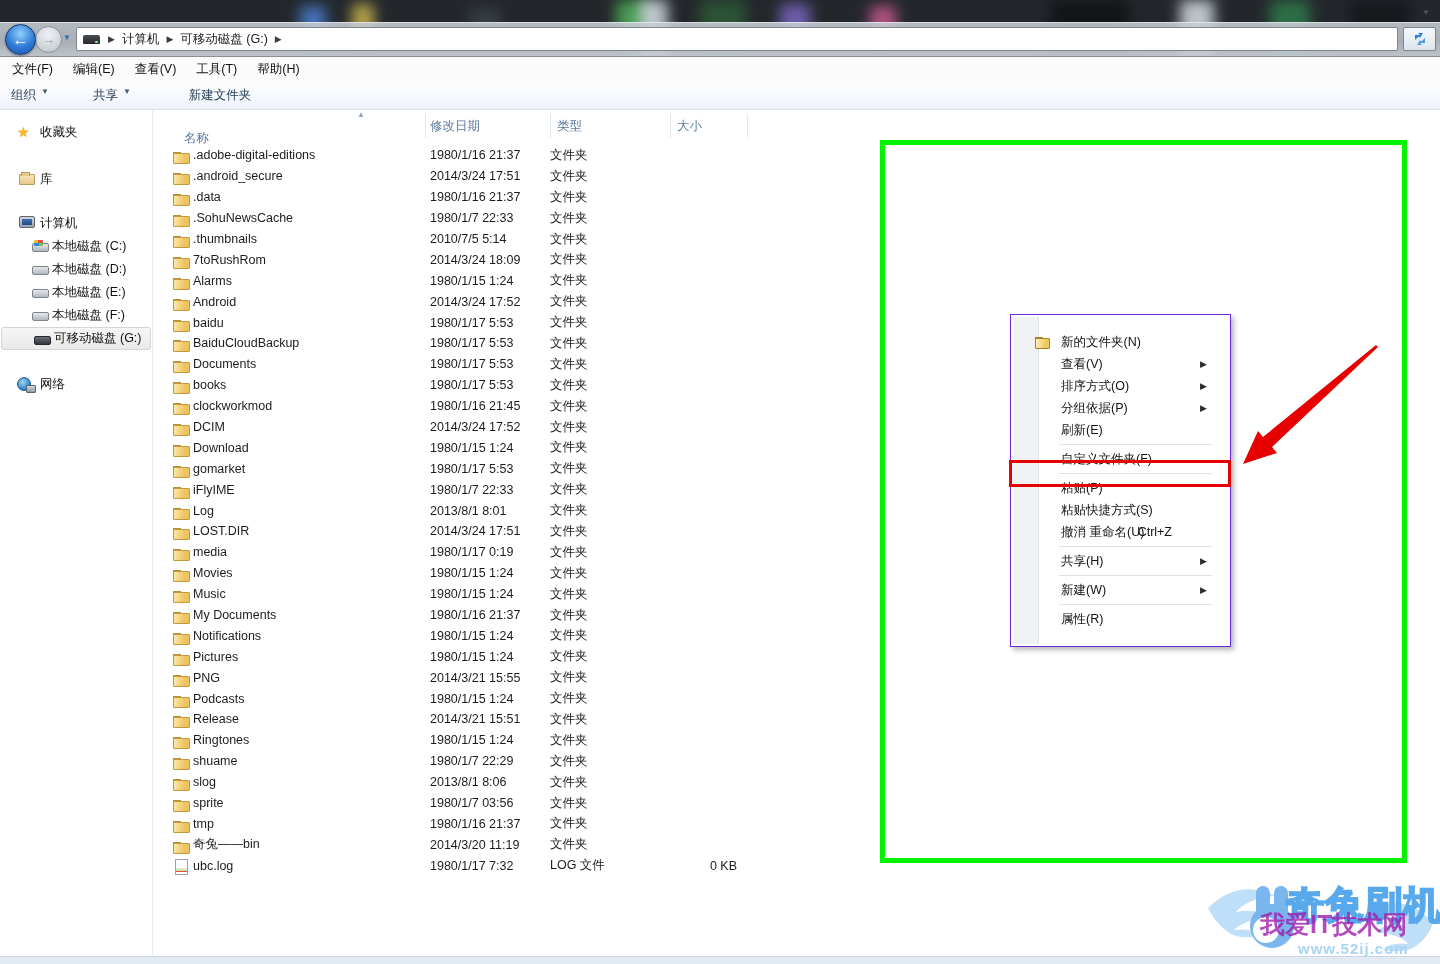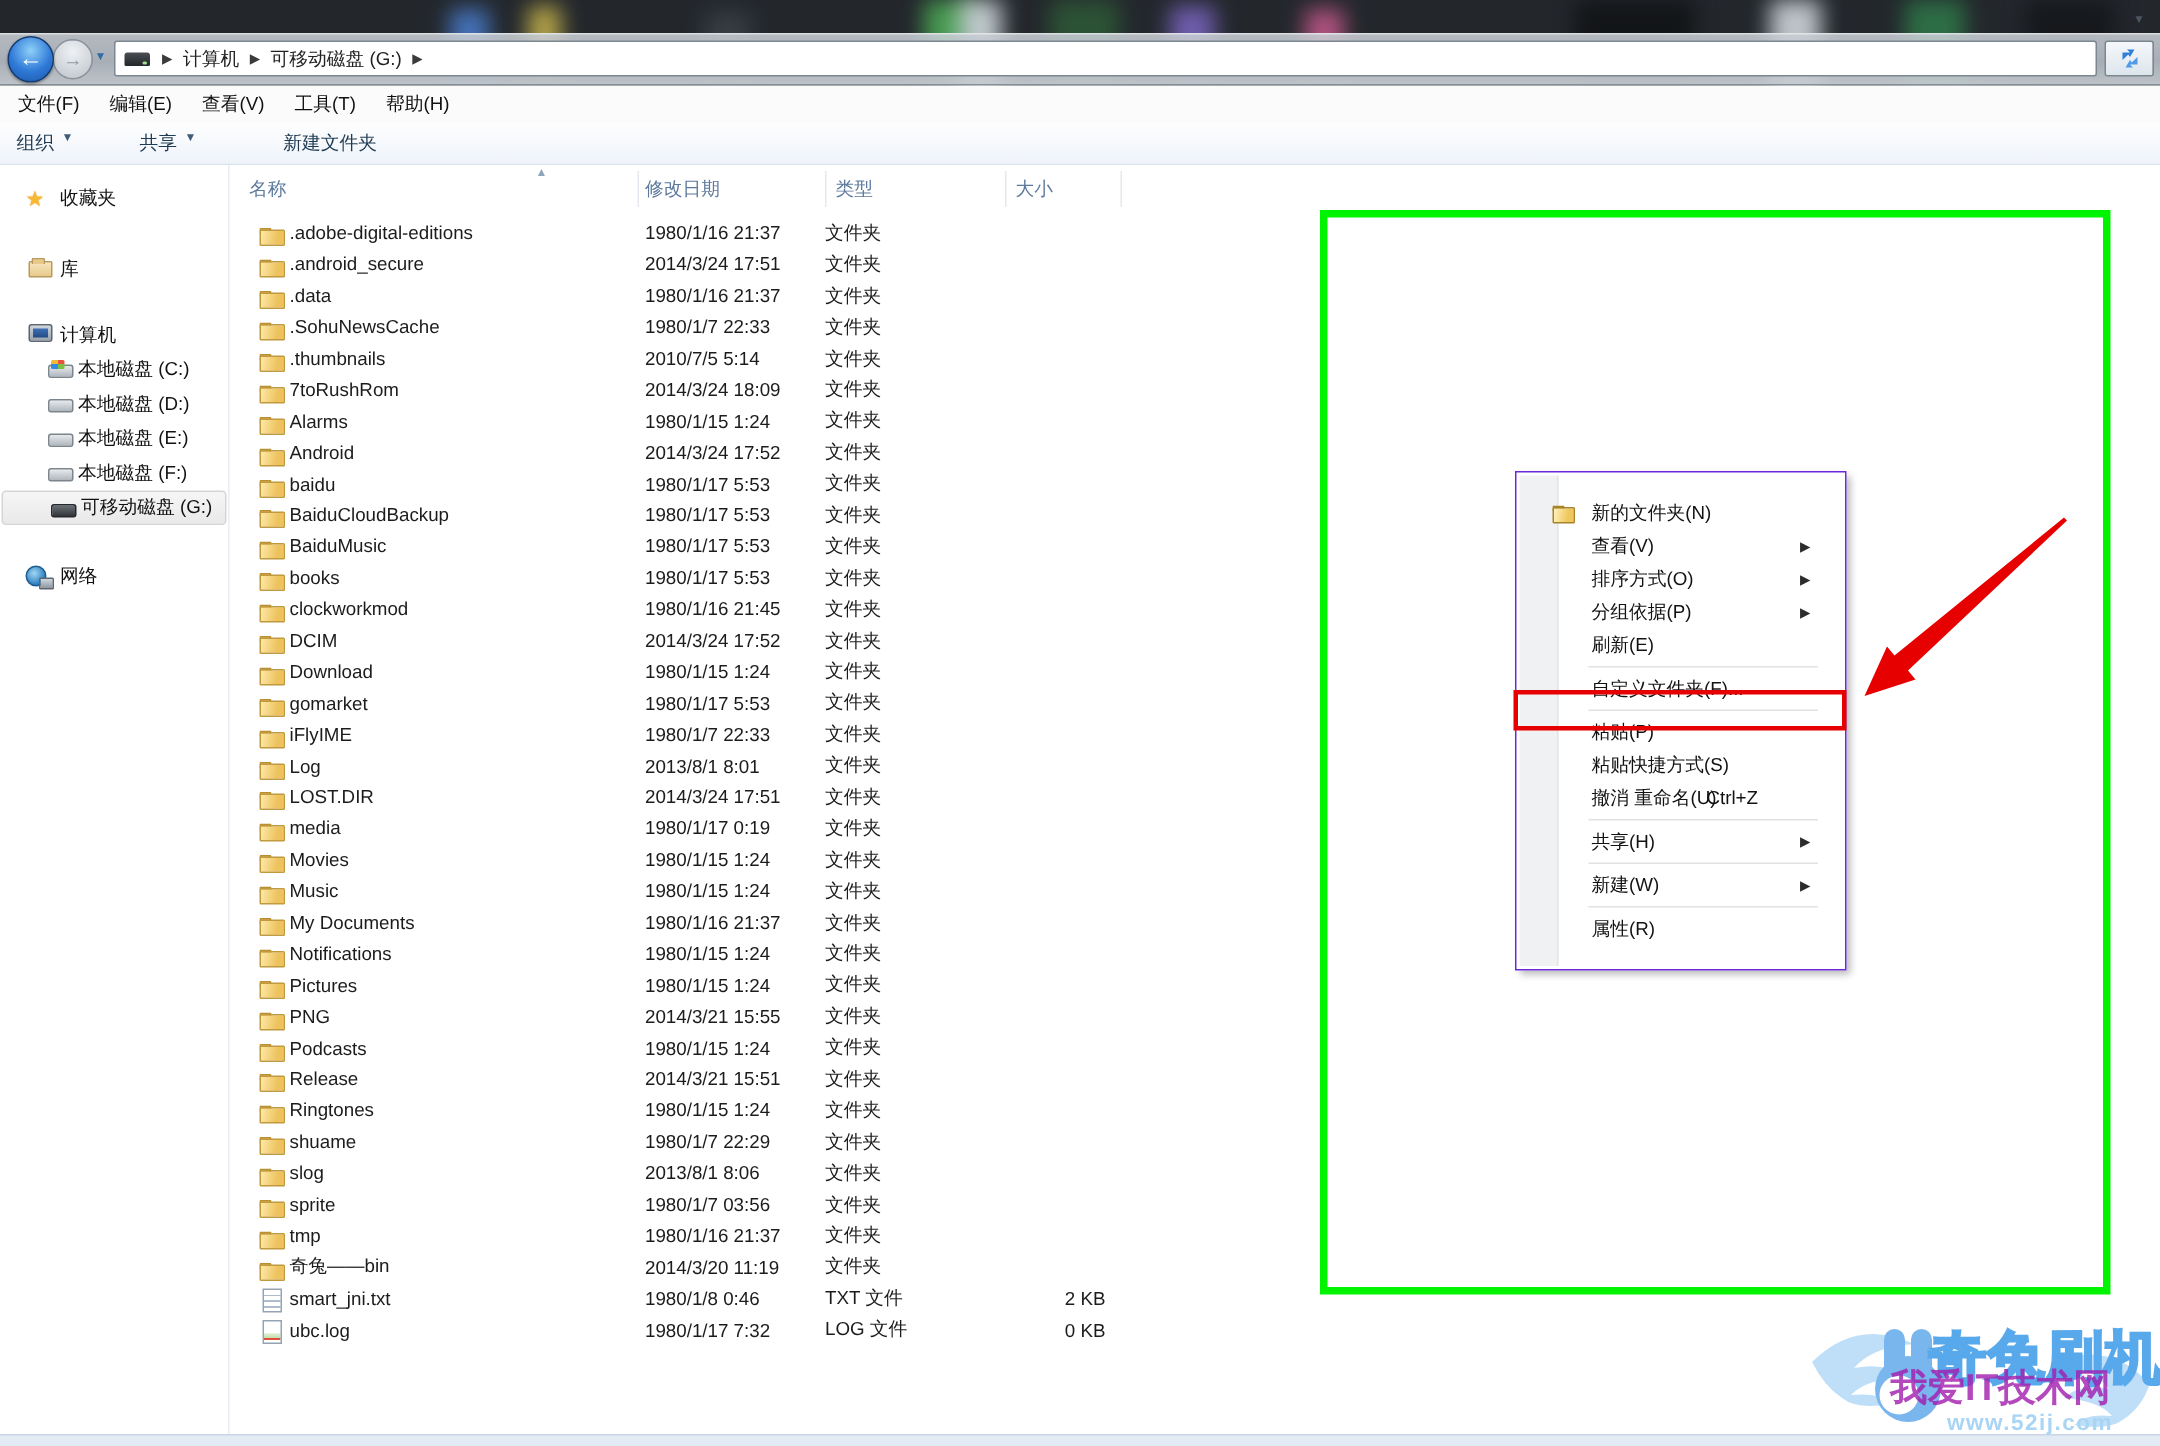--- a/index.html
+++ b/index.html
@@ -235,21 +235,21 @@
     </div>
     <div class="side-item lvl0" style="margin-bottom: 0px;">
       <span class="si si-net"></span>
       <span class="lbl">网络</span>
     </div>
   </div>
 <div id="side-divider"></div>
 
 <div id="colhead">
   <span id="sort-arrow">▲</span>
-<span class="col-label" style="left: 14px;">名称</span>
+<span class="col-label" style="left: 32px; margin-top: 12px;">名称</span>
     <span class="col-sep" style="left: 273px;"></span>
     <span class="col-label" style="left: 278px;">修改日期</span>
     <span class="col-sep" style="left: 398px;"></span>
     <span class="col-label" style="left: 405px;">类型</span>
     <span class="col-sep" style="left: 518px;"></span>
     <span class="col-label" style="left: 525px;">大小</span>
     <span class="col-sep" style="left: 595px;"></span>
   </div>
 
 <div id="file-rows">
@@ -318,21 +318,21 @@
     </div>
     <div class="frow">
       <span class="fi fi-folder"></span>
       <span class="cell-name">BaiduCloudBackup</span>
       <span class="cell-date">1980/1/17 5:53</span>
       <span class="cell-type">文件夹</span>
       <span class="cell-size"></span>
     </div>
     <div class="frow">
       <span class="fi fi-folder"></span>
-      <span class="cell-name">BaiduMusic</span>
+      <span class="cell-name">Documents</span>
       <span class="cell-date">1980/1/17 5:53</span>
       <span class="cell-type">文件夹</span>
       <span class="cell-size"></span>
     </div>
     <div class="frow">
       <span class="fi fi-folder"></span>
       <span class="cell-name">books</span>
       <span class="cell-date">1980/1/17 5:53</span>
       <span class="cell-type">文件夹</span>
       <span class="cell-size"></span>
@@ -483,27 +483,20 @@
       <span class="cell-date">1980/1/16 21:37</span>
       <span class="cell-type">文件夹</span>
       <span class="cell-size"></span>
     </div>
     <div class="frow">
       <span class="fi fi-folder"></span>
       <span class="cell-name">奇兔——bin</span>
       <span class="cell-date">2014/3/20 11:19</span>
       <span class="cell-type">文件夹</span>
       <span class="cell-size"></span>
-    </div>
-    <div class="frow">
-      <span class="fi fi-txt"></span>
-      <span class="cell-name">smart_jni.txt</span>
-      <span class="cell-date">1980/1/8 0:46</span>
-      <span class="cell-type">TXT 文件</span>
-      <span class="cell-size">2 KB</span>
     </div>
     <div class="frow">
       <span class="fi fi-log"></span>
       <span class="cell-name">ubc.log</span>
       <span class="cell-date">1980/1/17 7:32</span>
       <span class="cell-type">LOG 文件</span>
       <span class="cell-size">0 KB</span>
     </div>
   </div>
 

